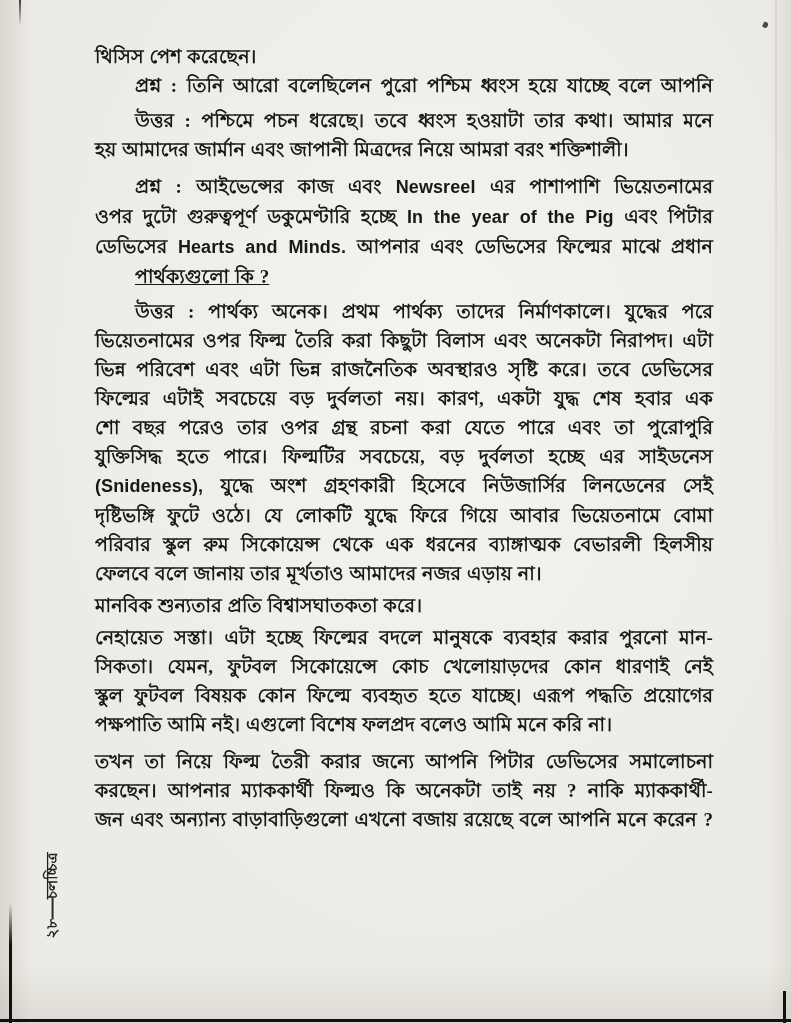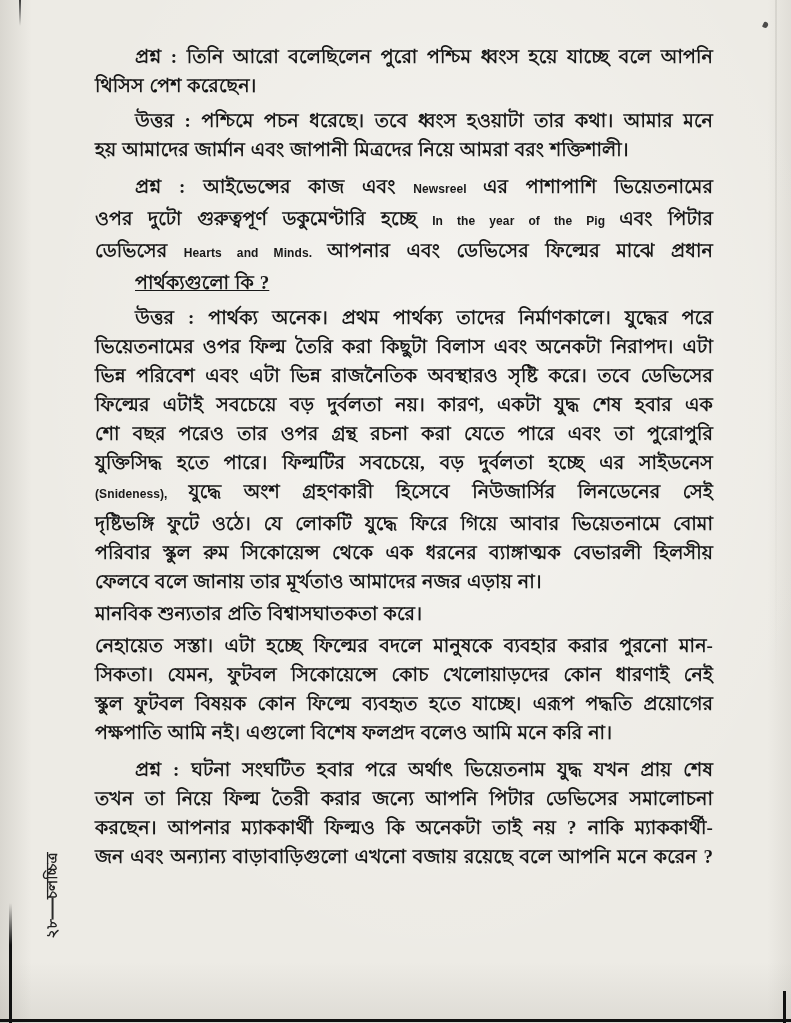--- a/index.html
+++ b/index.html
@@ -25,21 +25,21 @@
   .para{margin:0;}
   .para.question{margin-top:8px;}
   .para.answer{margin-top:6px;}
   .para.body{margin-top:3px;}
   .para:first-child{margin-top:0;}
   .line{text-align:justify;text-align-last:justify;white-space:normal;}
   .line.first{text-indent:40px;}
   .line.last{text-align-last:left;}
   .line.last.indent{text-indent:40px;text-decoration:underline;}
   .line.last.justify{text-align-last:justify;}
-  .latin{font-family:"Liberation Sans","DejaVu Sans",sans-serif;font-weight:600;font-size:12px;}
+  .latin{font-family:"Liberation Sans","DejaVu Sans",sans-serif;font-weight:600;font-size:18px;}
 
   
   .margin-block{
     position:absolute;left:30px;top:826px;width:44px;height:138px;
     display:flex;align-items:center;justify-content:center;
   }
   .margin-inner{
     transform:rotate(-90deg);transform-origin:center;
     display:flex;align-items:center;gap:9px;white-space:nowrap;
     font-size:15px;font-weight:600;color:#222;
@@ -60,22 +60,22 @@
 <body>
 
 <div class="page">
 
   <div class="corner-mark"></div>
   <div class="speck"></div>
   <div class="edge-shade-right"></div>
 
   <div class="text-block">
       <div class="para question">
+        <div class="line last normal">থিসিস পেশ করেছেন।</div>
         <div class="line first">প্রশ্ন :  তিনি আরো বলেছিলেন পুরো পশ্চিম ধ্বংস হয়ে যাচ্ছে বলে আপনি</div>
-        <div class="line last normal">থিসিস পেশ করেছেন।</div>
       </div>
       <div class="para answer">
         <div class="line first">উত্তর :  পশ্চিমে পচন ধরেছে। তবে ধ্বংস হওয়াটা তার কথা। আমার মনে</div>
         <div class="line last normal">হয় আমাদের জার্মান এবং জাপানী মিত্রদের নিয়ে আমরা বরং শক্তিশালী।</div>
       </div>
       <div class="para question">
         <div class="line first">প্রশ্ন :  আইভেন্সের কাজ এবং  <span class="latin">Newsreel </span>এর পাশাপাশি ভিয়েতনামের</div>
         <div class="line">ওপর দুটো গুরুত্বপূর্ণ ডকুমেণ্টারি হচ্ছে <span class="latin">In the year of the Pig </span>এবং  পিটার</div>
         <div class="line">ডেভিসের <span class="latin">Hearts and Minds. </span>আপনার এবং ডেভিসের ফিল্মের মাঝে প্রধান</div>
         <div class="line last indent">পার্থক্যগুলো  কি ?</div>
@@ -95,21 +95,20 @@
       <div class="para body">
         <div class="line last normal">মানবিক শুন্যতার প্রতি বিশ্বাসঘাতকতা করে।</div>
       </div>
       <div class="para body">
         <div class="line">নেহায়েত সস্তা। এটা হচ্ছে ফিল্মের বদলে মানুষকে ব্যবহার করার পুরনো মান-</div>
         <div class="line">সিকতা। যেমন, ফুটবল সিকোয়েন্সে কোচ খেলোয়াড়দের কোন ধারণাই নেই</div>
         <div class="line">স্কুল ফুটবল বিষয়ক কোন ফিল্মে ব্যবহৃত হতে যাচ্ছে। এরূপ পদ্ধতি প্রয়োগের</div>
         <div class="line last normal">পক্ষপাতি আমি নই। এগুলো বিশেষ ফলপ্রদ বলেও আমি মনে করি না।</div>
       </div>
       <div class="para question">
-        <div class="line first">প্রশ্ন :  ঘটনা সংঘটিত হবার পরে অর্থাৎ ভিয়েতনাম যুদ্ধ যখন প্রায় শেষ</div>
         <div class="line">তখন তা নিয়ে ফিল্ম তৈরী করার জন্যে আপনি পিটার ডেভিসের সমালোচনা</div>
         <div class="line">করছেন। আপনার ম্যাককার্থী ফিল্মও কি অনেকটা তাই নয় ? নাকি ম্যাককার্থী-</div>
         <div class="line last justify">জন এবং অন্যান্য বাড়াবাড়িগুলো এখনো বজায় রয়েছে বলে আপনি মনে করেন ?</div>
       </div>
     </div>
 
   <div class="margin-block">
     <div class="margin-inner">
       <span>২৮</span>
       <span class="margin-rule"></span>

